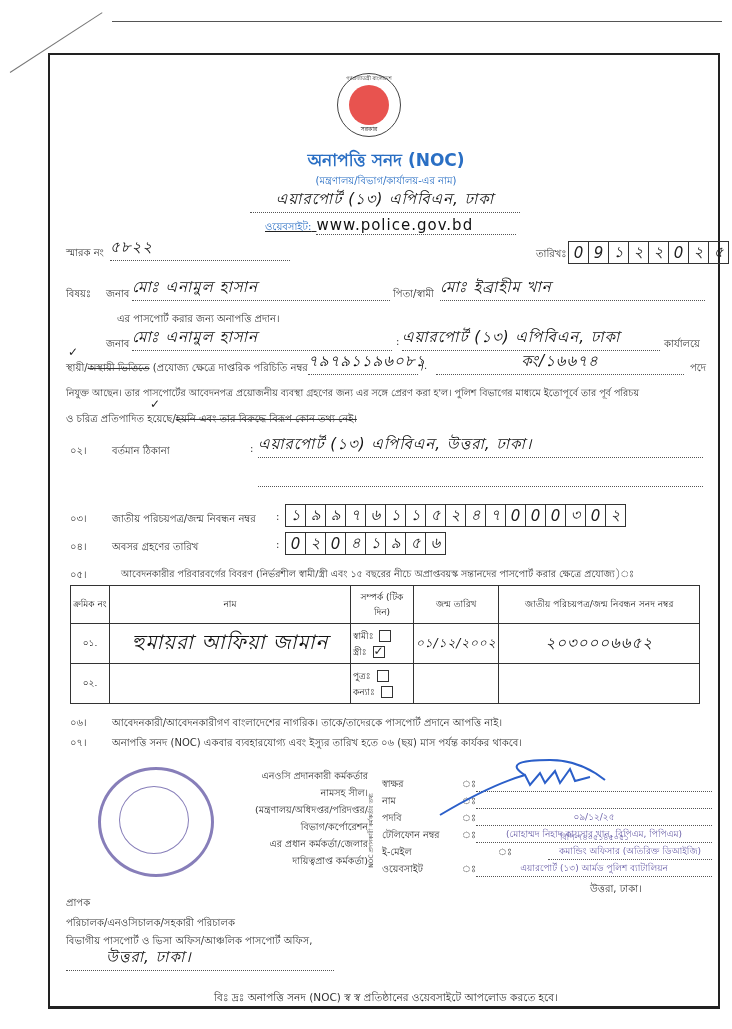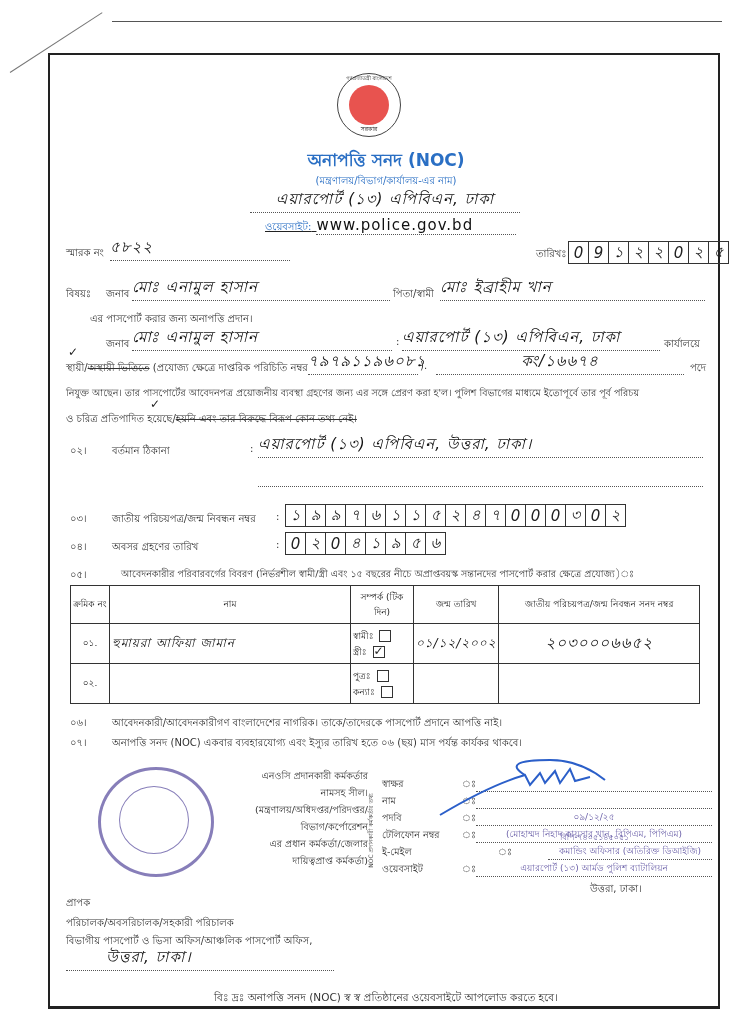--- a/index.html
+++ b/index.html
@@ -60,21 +60,21 @@
       <span>0</span>
       <span>২</span>
       <span>৫</span>
     </div>
 
   <div class="abs lbl" style="left:16px;top:231px;">বিষয়ঃ</div>
   <div class="abs lbl" style="left:56px;top:231px;">জনাব</div>
   <div class="abs hand dots" style="left:82px;top:220px;width:258px;">মোঃ এনামুল হাসান</div>
   <div class="abs lbl" style="left:343px;top:231px;">পিতা/স্বামী</div>
   <div class="abs hand dots" style="left:390px;top:220px;width:265px;">মোঃ ইব্রাহীম খান</div>
-  <div class="abs lbl" style="left:40px;top:256px;">এর পাসপোর্ট করার জন্য অনাপত্তি প্রদান।</div>
+  <div class="abs lbl" style="left:67px;top:256px;">এর পাসপোর্ট করার জন্য অনাপত্তি প্রদান।</div>
 
   <div class="abs lbl" style="left:56px;top:281px;">জনাব</div>
   <div class="abs hand dots" style="left:82px;top:270px;width:260px;">মোঃ এনামুল হাসান</div>
   <div class="abs lbl" style="left:346px;top:281px;">:</div>
   <div class="abs hand dots" style="left:352px;top:270px;width:258px;">এয়ারপোর্ট (১৩) এপিবিএন, ঢাকা</div>
   <div class="abs lbl" style="left:614px;top:281px;">কার্যালয়ে</div>
 
   <div class="abs lbl" style="left:16px;top:305px;">
     <span>স্থায়ী/</span><span class="strike">অস্থায়ী ভিত্তিতে</span>
     <span>(প্রযোজ্য ক্ষেত্রে দাপ্তরিক পরিচিতি নম্বর</span>
@@ -141,21 +141,21 @@
     <tbody>
         <tr style="height:38px;">
       <th style="width:34px;">ক্রমিক নং</th>
       <th style="width:236px;">নাম</th>
       <th style="width:58px;">সম্পর্ক (টিক দিন)</th>
       <th style="width:80px;">জন্ম তারিখ</th>
       <th>জাতীয় পরিচয়পত্র/জন্ম নিবন্ধন সনদ নম্বর</th>
     </tr>
     <tr style="height:40px;">
       <td>০১.</td>
-      <td class="hand" style="text-align:left;font-size:12px;">হুমায়রা আফিয়া জামান</td>
+      <td class="hand" style="text-align:center;font-size:20px;">হুমায়রা আফিয়া জামান</td>
       <td style="text-align:left;line-height:16px;">
         <span>স্বামীঃ</span><span class="cb"></span><br>
         <span>স্ত্রীঃ</span><span class="cb"><span style="position:absolute;left:0;top:-4px;font-size:12px;">✓</span></span>
       </td>
       <td class="hand" style="font-size:12px;">০১/১২/২০০২</td>
       <td class="hand">২০৩০০০৬৬৫২</td>
     </tr>
     <tr style="height:40px;">
       <td>০২.</td>
       <td></td>
@@ -222,18 +222,18 @@
       </div>
     </div>
 
   <svg class="abs" style="left:380px;top:700px;" width="200" height="70" viewBox="0 0 200 70">
     <path d="M10 60 Q 60 30 95 20 L 100 30 L 110 18 L 115 28 L 125 16 L 130 28 L 140 14 L 145 26 L 160 22 M 95 20 Q 70 5 120 5 Q 150 5 175 25" stroke="#2b5fc9" stroke-width="2" fill="none"></path>
   </svg>
   <div class="abs" style="left:510px;top:776px;font-size:8px;color:#6a5fa8;">বিপি-৭৪০৫১৪৫০৫১</div>
   <div class="abs lbl" style="left:540px;top:826px;">উত্তরা, ঢাকা।</div>
 
   <div class="abs lbl" style="left:16px;top:840px;">প্রাপক</div>
-  <div class="abs lbl" style="left:16px;top:860px;">পরিচালক/অবসরিচালক/সহকারী পরিচালক</div>
+  <div class="abs lbl" style="left:16px;top:860px;">পরিচালক/এনওসিচালক/সহকারী পরিচালক</div>
   <div class="abs lbl" style="left:16px;top:878px;">বিভাগীয় পাসপোর্ট ও ভিসা অফিস/আঞ্চলিক পাসপোর্ট অফিস,</div>
   <div class="abs hand dots" style="left:16px;top:890px;width:268px;padding-left:40px;box-sizing:border-box;">উত্তরা, ঢাকা।</div>
 
   <div class="abs lbl" style="left:0;top:935px;width:672px;text-align:center;font-size:10.5px;">বিঃ দ্রঃ অনাপত্তি সনদ (NOC) স্ব স্ব প্রতিষ্ঠানের ওয়েবসাইটে আপলোড করতে হবে।</div>
 </div>
 
 </body></html>

